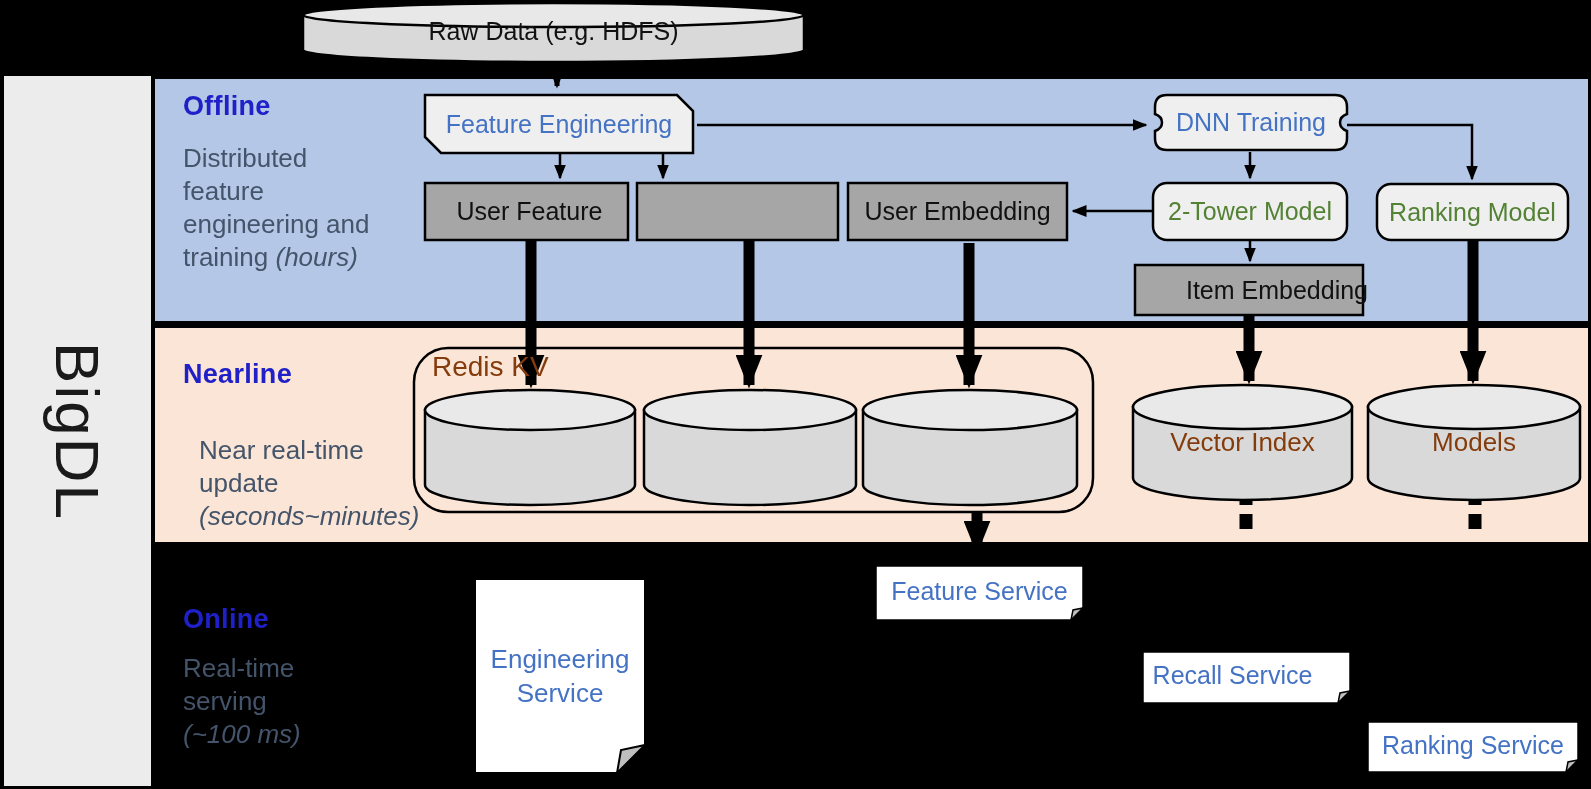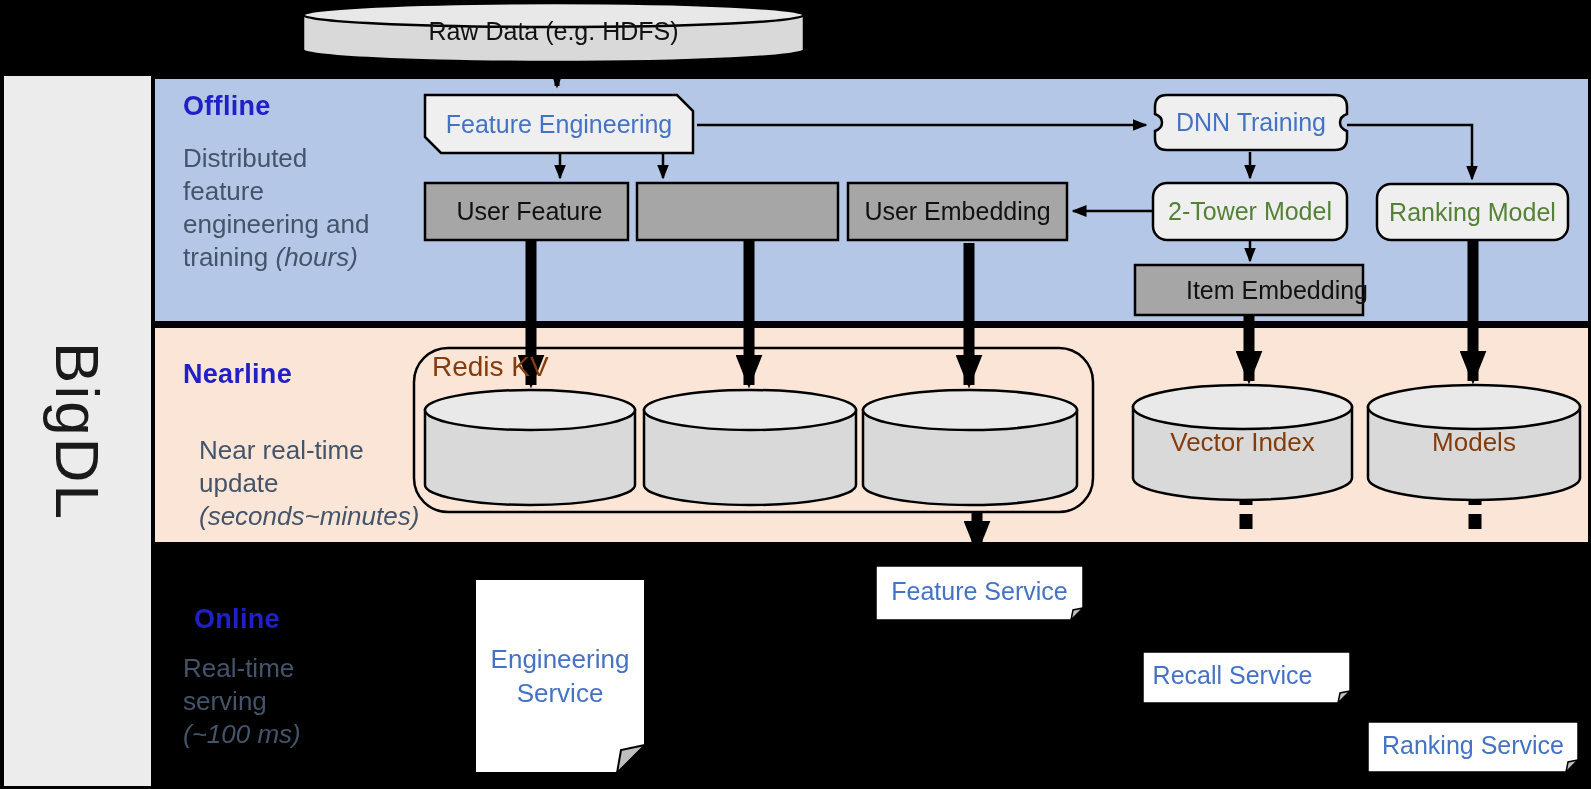--- a/index.html
+++ b/index.html
@@ -142,21 +142,21 @@
     <div><span>training </span><i>(hours)</i></div>
   </div>
 
   <div class="lbl sec-title" style="left:183px;top:360px;width:300px;height:30px;">Nearline</div>
   <div class="lbl sec-desc" style="left:199px;top:410px;width:260px;height:110px;margin-top:24px;">
     <div>Near real-time</div>
     <div>update</div>
     <div><i>(seconds~minutes)</i></div>
   </div>
 
-  <div class="lbl sec-title" style="left:194px;top:605px;width:300px;height:30px;">Online</div>
+  <div class="lbl sec-title" style="left:183px;top:605px;width:300px;height:30px;">Online</div>
   <div class="lbl sec-desc" style="left:183px;top:652px;width:260px;height:110px;">
     <div>Real-time</div>
     <div>serving</div>
     <div><i>(~100 ms)</i></div>
   </div>
 
   <div class="lbl f25 node-blue" style="left:425px;top:95px;width:268px;height:58px;">Feature Engineering</div>
   <div class="lbl f25 node-blue" style="left:1155px;top:95px;width:192px;height:55px;">DNN Training</div>
   <div class="lbl f25 node-black" style="left:428px;top:183px;width:203px;height:57px;">User Feature</div>
   <div class="lbl f25 node-black" style="left:848px;top:183px;width:219px;height:57px;">User Embedding</div>

